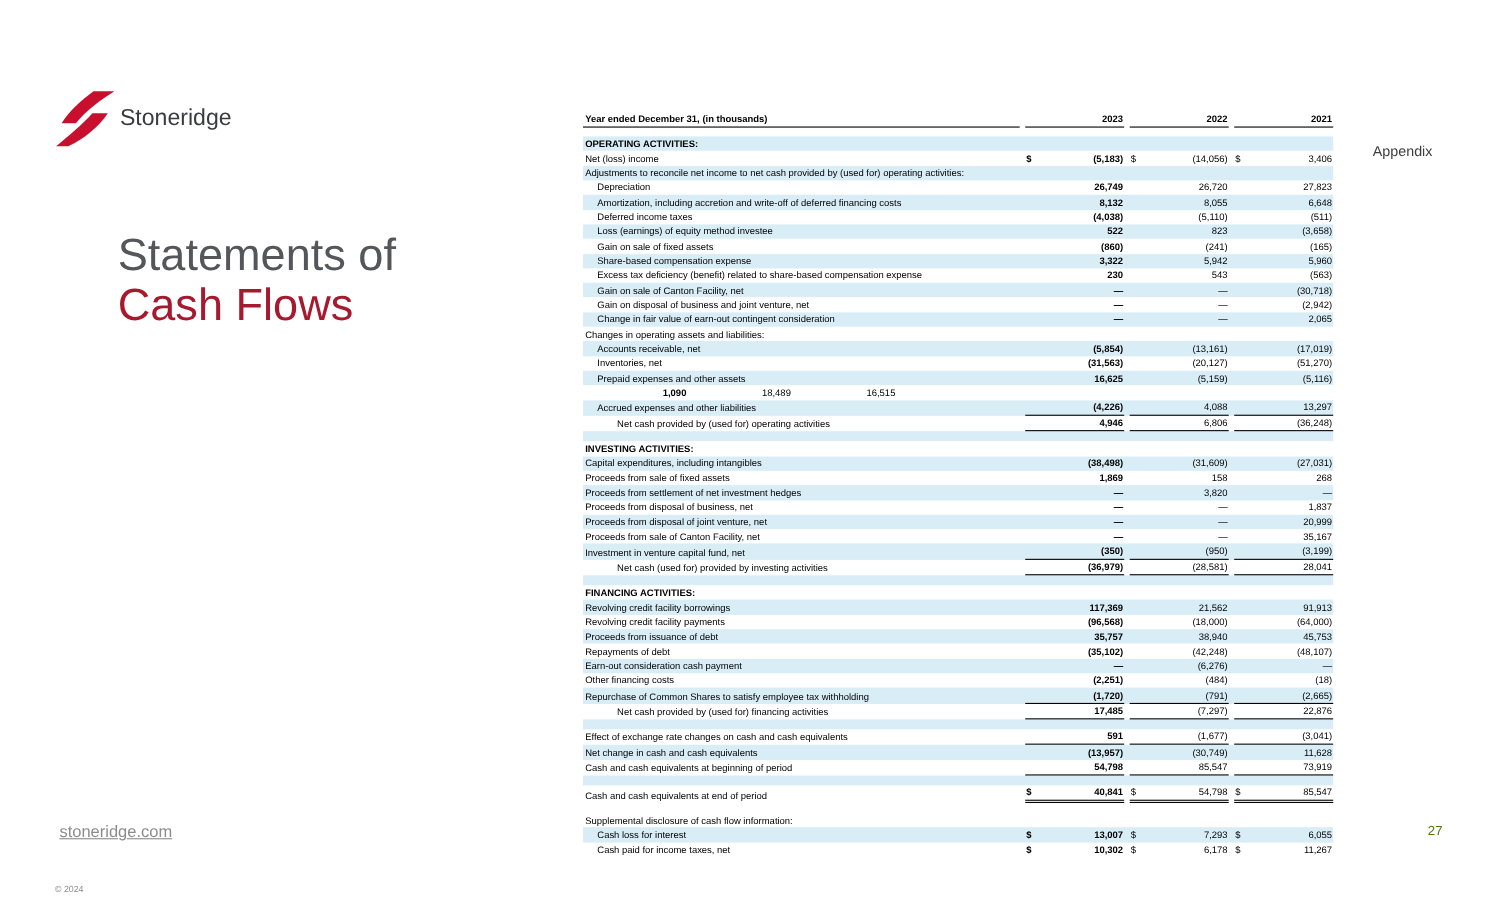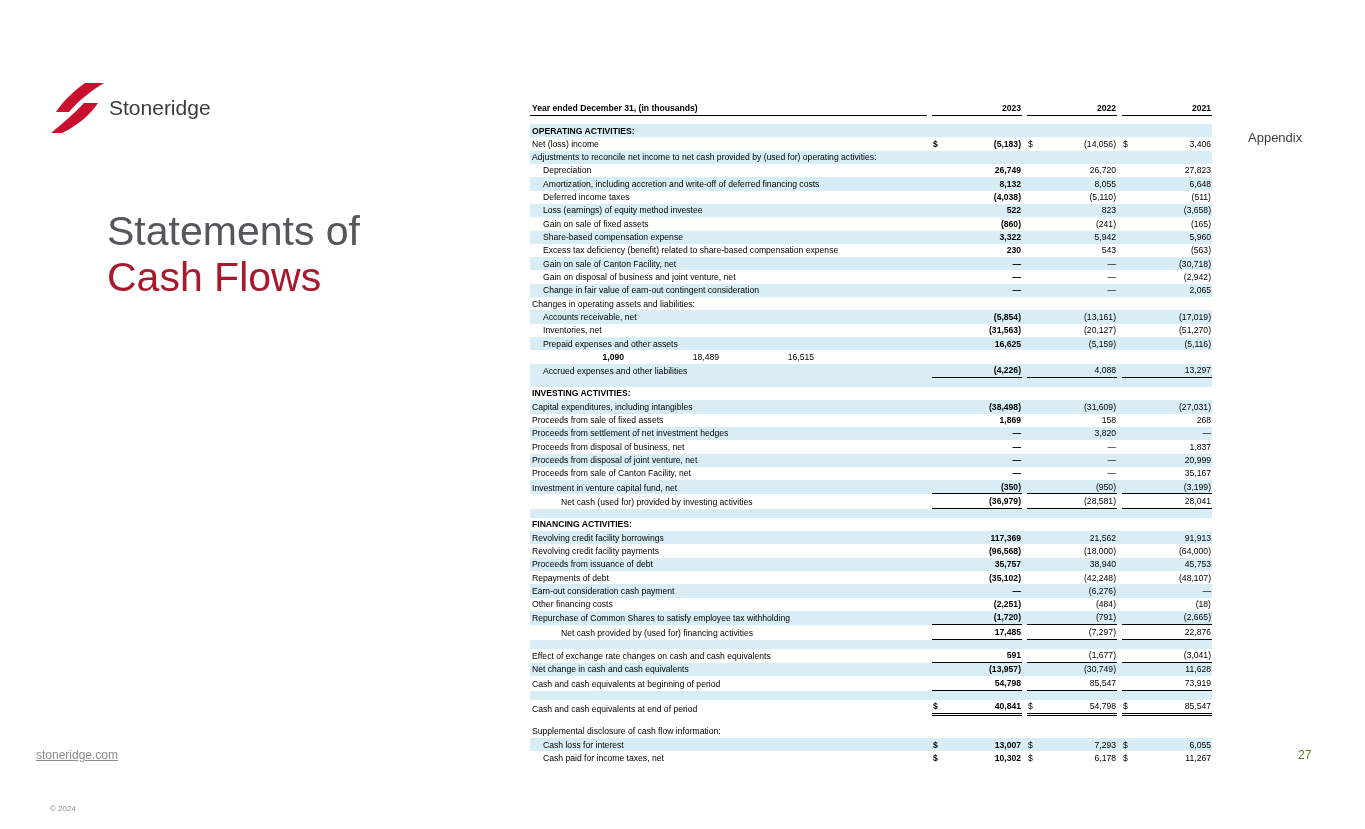--- a/index.html
+++ b/index.html
@@ -17,21 +17,21 @@
   .logo { position: absolute; left: 48px; top: 82px; display: flex; align-items: center; gap: 3px; text-align: center; }
   .logo svg { display: block; }
   .logo-text { font-size: 21px; color: #3a3c3e; font-weight: 400; }
 
   .title { position: absolute; left: 107px; top: 208px; margin: 0; font-weight: 400; font-size: 41px; line-height: 1.13; }
   .t1 { color: var(--gray-title, #54565A); }
   .t2 { color: var(--red, #A6192E); }
 
   .appendix { position: absolute; left: 1248px; top: 103px; font-size: 13px; color: #3c3c3c; margin-top: 27px; }
   .page-number { position: absolute; left: 1298px; top: 748px; font-size: 12px; color: #4d7c0f; }
-  .footer-link { position: absolute; left: 36px; top: 748px; font-size: 12px; color: #8c8c8c; text-decoration: underline; cursor: pointer; }
+  .footer-link { position: absolute; left: 54px; top: 748px; font-size: 15px; color: #8c8c8c; text-decoration: underline; cursor: pointer; }
   .copyright { position: absolute; left: 50px; top: 804px; font-size: 8px; color: #8c8c8c; }
 
   
   .table-wrap { position: absolute; left: 530px; top: 101px; width: 682px; font-size: 8.6px; line-height: 1.2; }
   .t-row { display: flex; align-items: flex-end; min-height: 13px; }
   .t-row.spacer { min-height: 9px; }
   .shaded { background: var(--shade, #D9EDF7); }
   .t-label { flex: 1; padding: 1.5px 2px; }
   .bold { font-weight: bold; }
   .ind1 { padding-left: 13px; }
@@ -280,20 +280,32 @@
         <div class="t-val y0 line1">
           <span class="num">(4,226)</span>
         </div>
         <div class="t-val y1 line1">
           <span class="num">4,088</span>
         </div>
         <div class="t-val y2 line1">
           <span class="num">13,297</span>
         </div>
       </div>
+      <div class="t-row">
+        <div class="t-label ind2">Net cash provided by (used for) operating activities</div>
+        <div class="t-val y0 line1">
+          <span class="num">4,946</span>
+        </div>
+        <div class="t-val y1 line1">
+          <span class="num">6,806</span>
+        </div>
+        <div class="t-val y2 line1">
+          <span class="num">(36,248)</span>
+        </div>
+      </div>
       <div class="t-row shaded spacer"></div>
       <div class="t-row">
         <div class="t-label bold">INVESTING ACTIVITIES:</div>
       </div>
       <div class="t-row shaded">
         <div class="t-label">Capital expenditures, including intangibles</div>
         <div class="t-val y0">
           <span class="num">(38,498)</span>
         </div>
         <div class="t-val y1">

